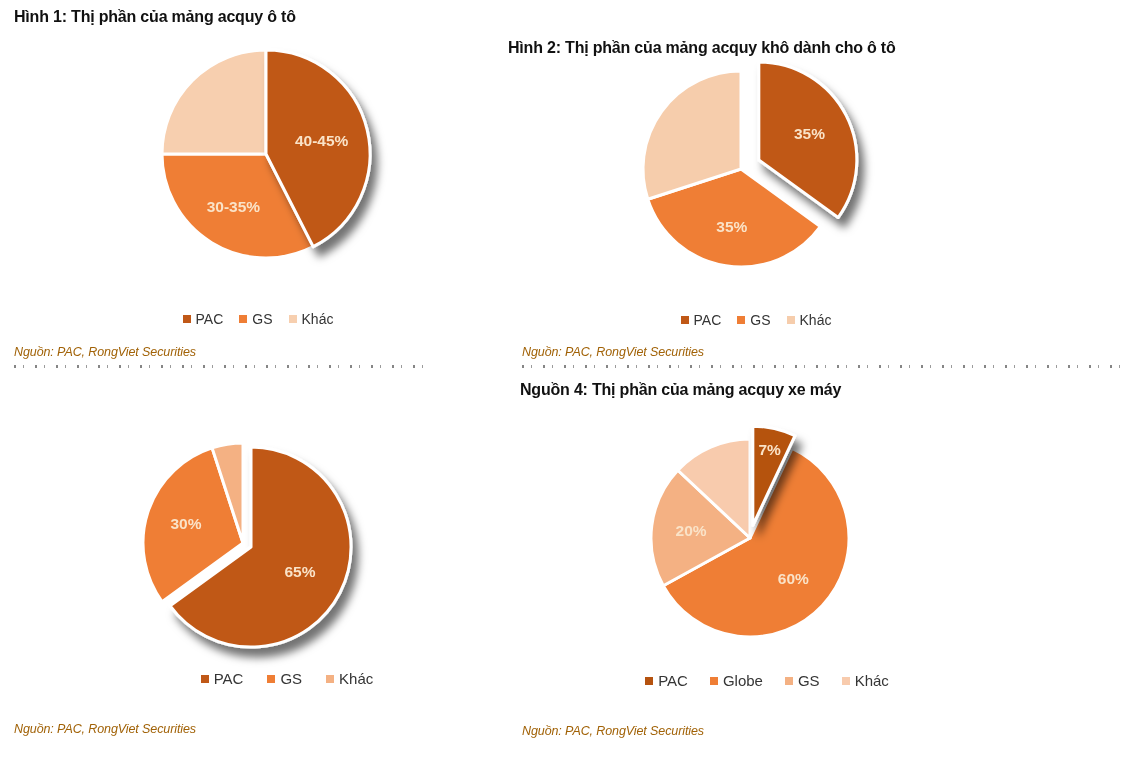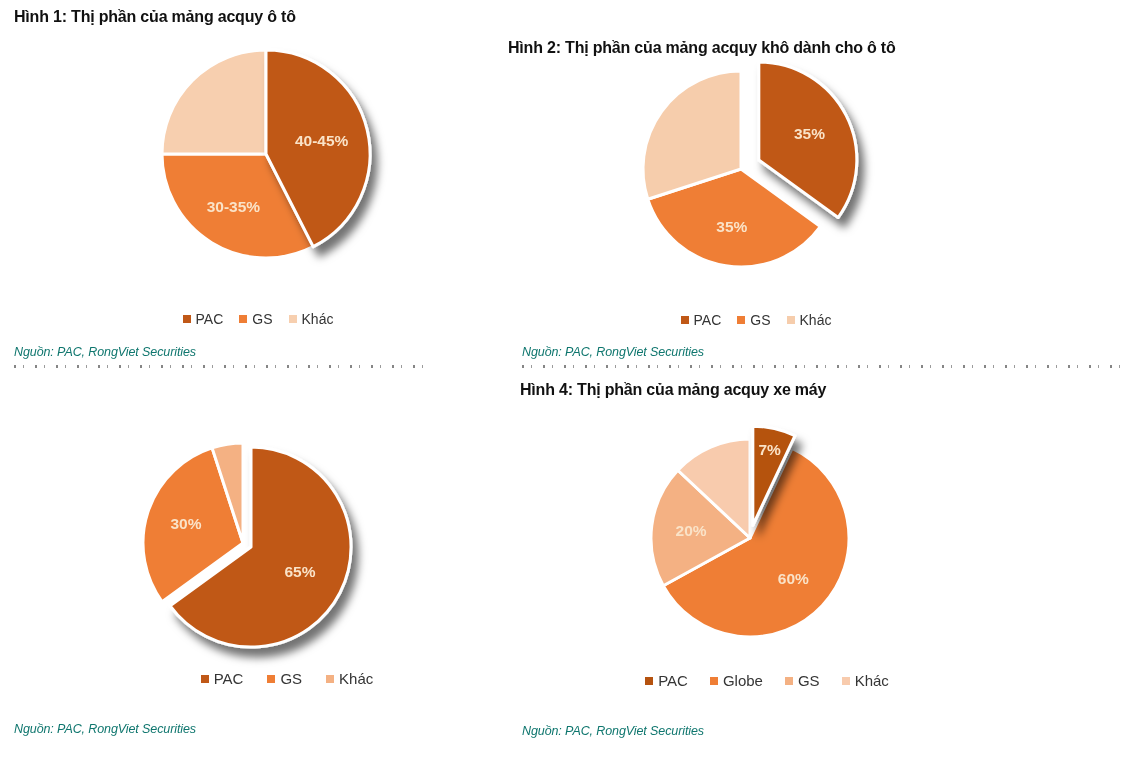--- a/index.html
+++ b/index.html
@@ -1,35 +1,35 @@
 <!DOCTYPE html>
 <html><head>
 <meta charset="utf-8">
 <style>
   html,body{margin:0;padding:0;background:#fff;}
   #page{position:relative;width:1127px;height:767px;background:#ffffff;overflow:hidden;
         font-family:"Liberation Sans",sans-serif;}
   .fig-title{position:absolute;font-weight:bold;font-size:16px;color:#111;letter-spacing:-0.2px;white-space:nowrap;}
-  .fig-source{position:absolute;font-style:italic;font-size:12.5px;color:#0f766e;letter-spacing:-0.1px;white-space:nowrap;}
+  .fig-source{position:absolute;font-style:italic;font-size:12.5px;color:#a16207;letter-spacing:-0.1px;white-space:nowrap;}
   .pie-svg{position:absolute;overflow:visible;}
   .legend{position:absolute;display:flex;align-items:center;justify-content:center;white-space:nowrap;}
   .legend-item{display:flex;align-items:center;margin-top:11px;}
   .legend-marker{display:inline-block;width:8px;height:8px;margin-right:5px;}
   .legend-label{color:#353535;}
   .cropline{position:absolute;height:3px;opacity:.65;
     background:repeating-linear-gradient(90deg,#444 0 2px,transparent 2px 9px,#666 9px 10px,transparent 10px 21px);}
   .pie-label{font-weight:bold;font-family:"Liberation Sans",sans-serif;}
 </style>
 </head>
 <body>
 
 <div id="page">
   <div class="fig-title" id="title-0" style="left: 14px; top: 8px;">Hình 1: Thị phần của mảng acquy ô tô</div>
   <div class="fig-title" id="title-1" style="left: 508px; top: 8px; margin-top: 31px;">Hình 2: Thị phần của mảng acquy khô dành cho ô tô</div>
-  <div class="fig-title" id="title-3" style="left: 520px; top: 381px;">Hình 4: Thị phần của mảng acquy xe máy</div>
+  <div class="fig-title" id="title-3" style="left: 520px; top: 381px;">Nguồn 4: Thị phần của mảng acquy xe máy</div>
 
   <div id="charts">
       <svg class="pie-svg" width="288" height="288" style="left: 122px; top: 10px;">
         <defs>
           <filter id="shadow0" x="-40%" y="-40%" width="180%" height="180%">
             <feDropShadow dx="6" dy="9" stdDeviation="4" flood-color="#000" flood-opacity="0.55"></feDropShadow>
           </filter>
         </defs>
         <path d="M 144 144 L 191.21501197291286 236.66467851559025 A 104 104 0 0 1 40 144.00000000000003 Z" fill="#EF7E35" stroke="#ffffff" stroke-width="3" stroke-linejoin="round"></path>
         <text x="111.3960895617248" y="202.20474625569534" text-anchor="middle" class="pie-label" font-size="15.5" fill="#FAE3C8">30-35%</text>

